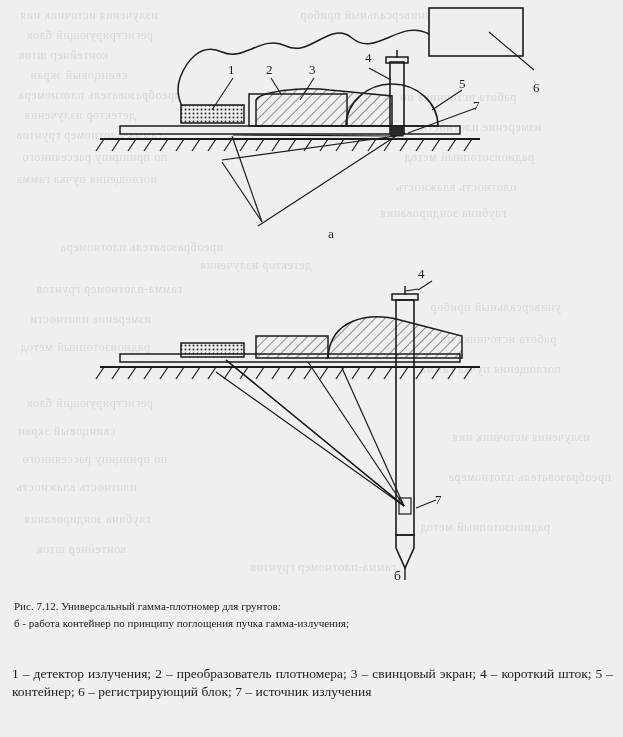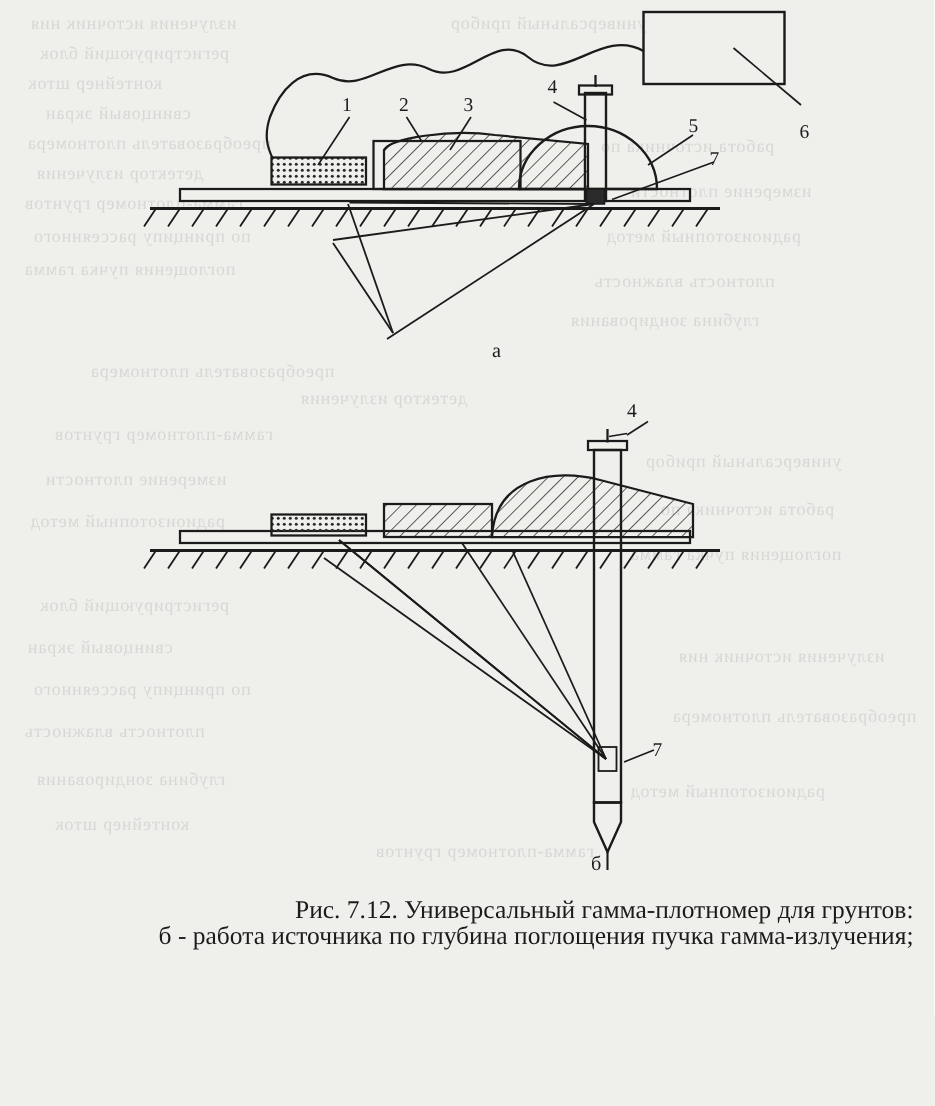--- a/index.html
+++ b/index.html
@@ -28,24 +28,24 @@
     pointer-events: none;
     user-select: none;
   }
   svg.figure {
     position: absolute;
     left: 0;
     top: 0;
   }
   .caption {
     position: absolute;
-    left: 26px;
+    left: 14px;
     right: 14px;
-    text-align: right;
-    font-size: 17px;
+    text-align: left;
+    font-size: 11px;
     line-height: 17px;
   }
   .cap-line { display: block; }
   .legend {
     position: absolute;
     left: 12px;
     right: 10px;
     font-size: 13.5px;
     line-height: 17.5px;
     text-align: justify;
@@ -256,17 +256,18 @@
       </g>
       <text class="lbl" x="418" y="278">4</text>
       <text class="lbl" x="435" y="504">7</text>
 
       <text class="sub" x="394" y="580">б</text>
     </g>
   </svg>
 
   <div class="caption" style="top:598px;">
     <span class="cap-line">Рис. 7.12. Универсальный гамма-плотномер для грунтов:</span>
-    <span class="cap-line">б - работа источника по глубина поглощения пучка гамма-излучения;</span>
+    <span class="cap-line">б - работа контейнер по принципу поглощения пучка гамма-излучения;</span>
   </div>
 
+  <div class="legend" style="top:665px;">1 – детектор излучения; 2 – преобразователь плотномера; 3 – свинцовый экран; 4 – короткий шток; 5 – контейнер; 6 – регистрирующий блок; 7 – источник излучения</div>
 
 </div>
 
 </body></html>

